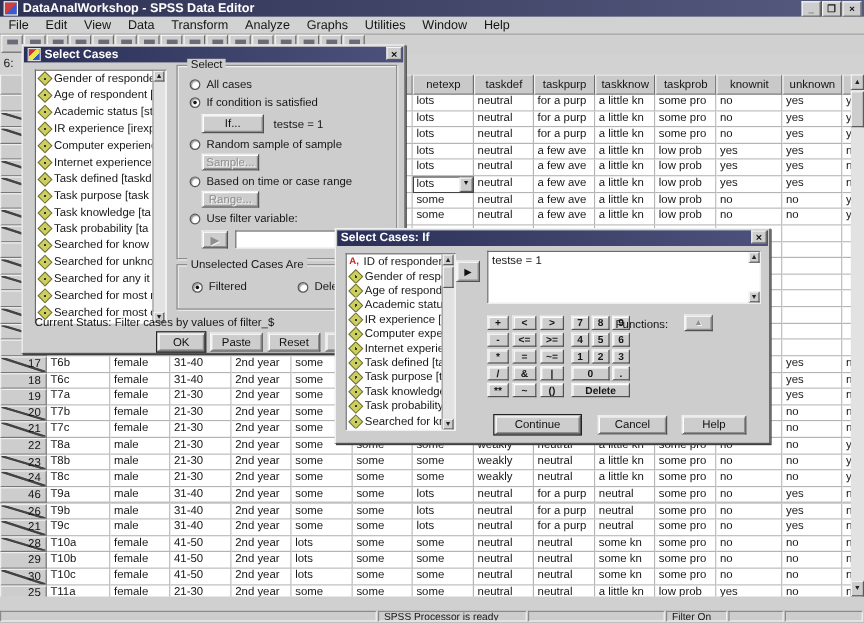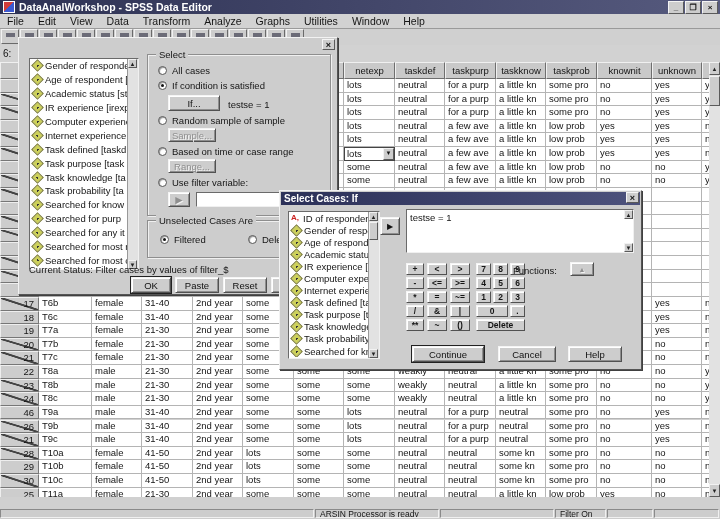--- a/index.html
+++ b/index.html
@@ -631,28 +631,32 @@
 
   <div id="vscroll">
     <span class="sbtn" style="left:0;top:0;width:11px;height:13px;">▲</span>
     <span class="sthumb" style="left:0;top:14px;width:11px;height:30px;"></span>
     <span class="sbtn" style="left:0;bottom:0;width:11px;height:13px;">▼</span>
   </div>
 
 
   <div id="statusbar">
       <div class="spanel" style="left: 0px; width: 314px;"></div>
-      <div class="spanel" style="left: 315px; width: 124px;">ARSIN Processor is ready</div>
+      <div class="spanel" style="left: 315px; width: 124px;">SPSS Processor is ready</div>
       <div class="spanel" style="left: 440px; width: 114px;"></div>
       <div class="spanel" style="left: 555px; width: 51px;">Filter On</div>
       <div class="spanel" style="left: 607px; width: 46px;"></div>
       <div class="spanel" style="left: 654px; width: 65px;"></div>
     </div>
 
   <div class="dialog" id="dlg-select" style="left:18px;top:37px;width:318px;height:256px;">
+    <div class="dtitle">
+      <span class="dicon"></span>
+      <span>Select Cases</span>
+    </div>
     <span class="dclose">×</span>
 
     <div class="listbox" id="sc-list" style="left:10px;top:20px;width:110px;height:212px;">
 
     <div class="litem" style="height: 13.9px; width: 97px;">
           <span class="vicon"></span>
           <span>Gender of responde</span>
         </div>
         <div class="litem" style="height: 13.9px; width: 97px;">
           <span class="vicon"></span>
@@ -689,21 +693,21 @@
         <div class="litem" style="height: 13.9px; width: 97px;">
           <span class="vicon"></span>
           <span>Task probability [ta</span>
         </div>
         <div class="litem" style="height: 13.9px; width: 97px;">
           <span class="vicon"></span>
           <span>Searched for know</span>
         </div>
         <div class="litem" style="height: 13.9px; width: 97px;">
           <span class="vicon"></span>
-          <span>Searched for purp</span>
+          <span>Searched for unkno</span>
         </div>
         <div class="litem" style="height: 13.9px; width: 97px;">
           <span class="vicon"></span>
           <span>Searched for any it</span>
         </div>
         <div class="litem" style="height: 13.9px; width: 97px;">
           <span class="vicon"></span>
           <span>Searched for most r</span>
         </div>
         <div class="litem" style="height: 13.9px; width: 97px;">

